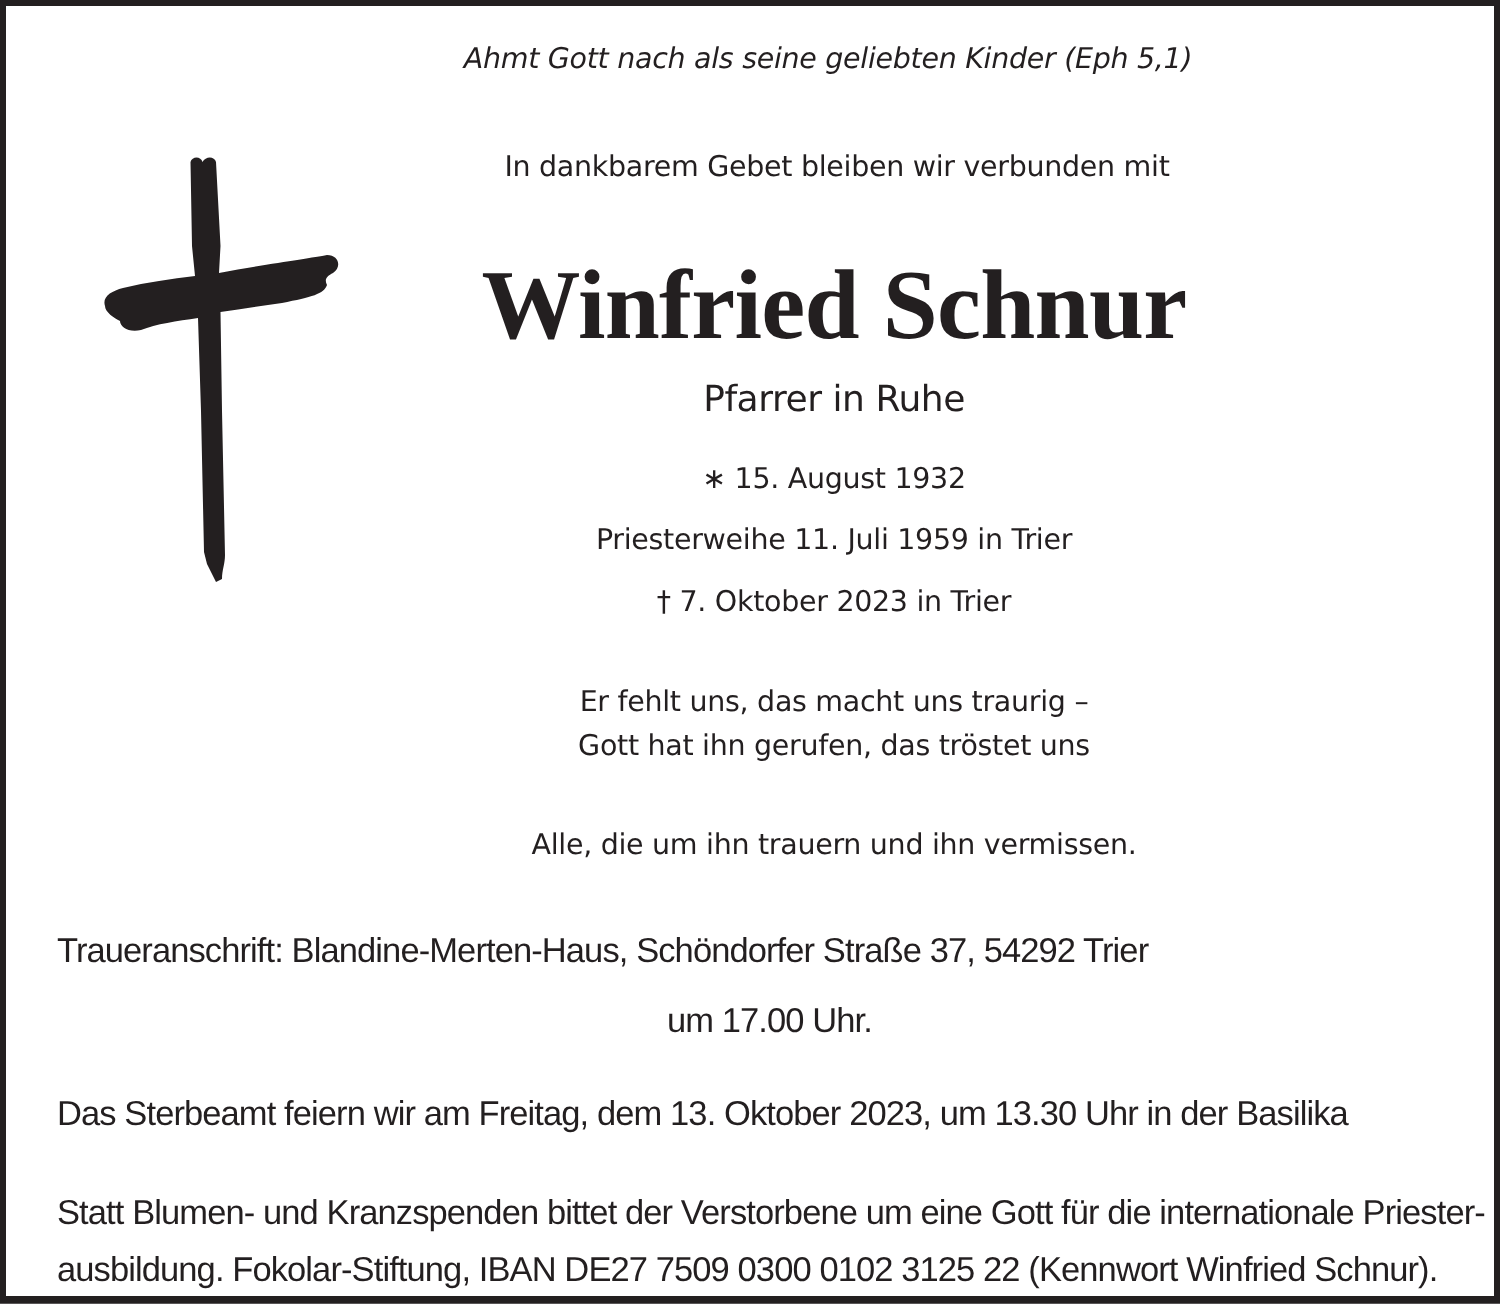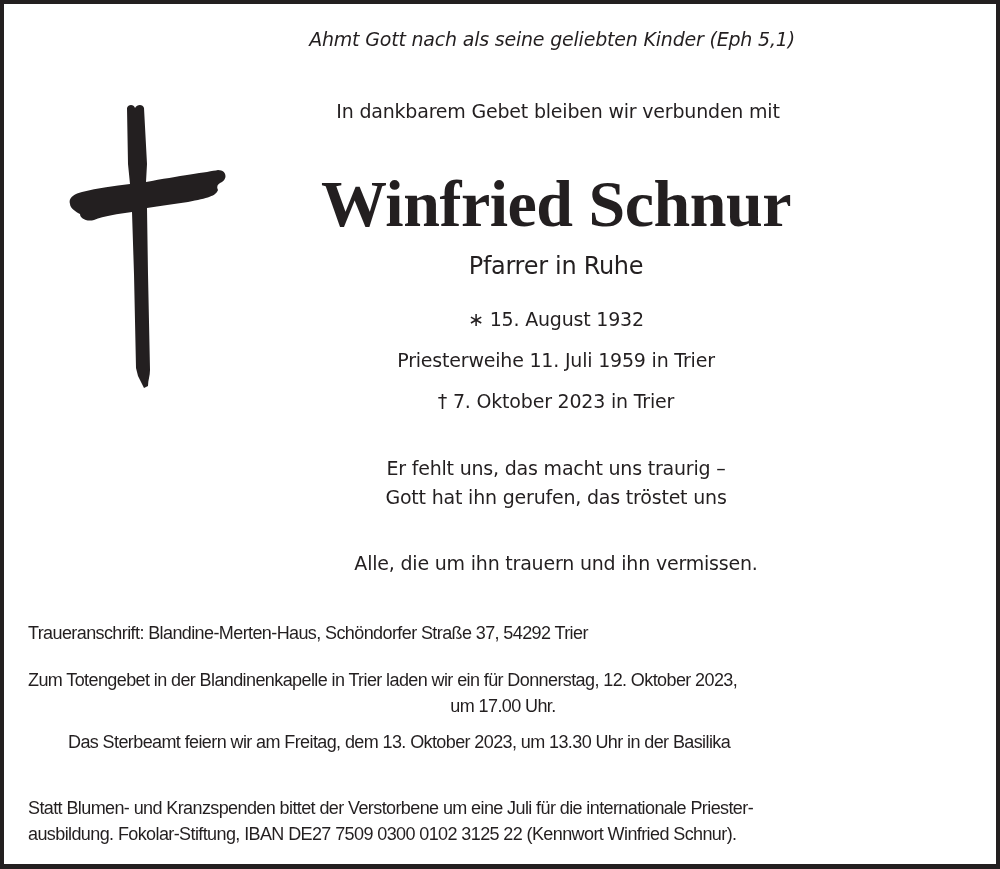--- a/index.html
+++ b/index.html
@@ -15,22 +15,22 @@
   .name {
     top: 160px; left: 56px; font-family: "Liberation Serif", serif; font-weight: bold;
     font-size: 66px; letter-spacing: -0.5px; line-height: 80px;
   }
   .title { top: 248px; font-size: 24px; left: 56px; letter-spacing: -0.3px; }
   .dates { top: 295px; left: 56px; font-size: 19px; line-height: 41px; letter-spacing: -0.2px; }
   .quote { top: 450px; left: 56px; font-size: 19px; line-height: 29px; letter-spacing: -0.2px; }
   .mourners { top: 548px; left: 56px; font-size: 19px; letter-spacing: -0.2px; }
   .cross { position: absolute; left: 64px; top: 100px; width: 166px; height: 284px; }
   .info {
-    position: absolute; left: 24px; width: 950px;
-    font-family: "Liberation Sans", sans-serif; font-size: 18px; line-height: 26px;
+    position: absolute; left: 34px; width: 950px;
+    font-family: "Liberation Sans", sans-serif; font-size: 23px; line-height: 26px;
     letter-spacing: -0.6px; transform-origin: left top;
   }
   .info p { margin: 0; }
   .addr { top: 616px; }
   .prayer { top: 663px; }
   .requiem { top: 725px; text-align: justify; text-align-last: left; }
   .donation { top: 791px; text-align: justify; text-align-last: left; }
   .line { display: block; white-space: nowrap; }
 </style>
 </head>
@@ -59,26 +59,25 @@
     <div>Gott hat ihn gerufen, das tröstet uns</div>
   </div>
 
   <div class="center mourners">Alle, die um ihn trauern und ihn vermissen.</div>
 
   <div class="info addr">
     <p class="line" style="display: block;">Traueranschrift: Blandine-Merten-Haus, Schöndorfer Straße 37, 54292 Trier</p>
   </div>
 
   <div class="info prayer">
-    <span class="line" style="display: block;">Zum Totengebet in der Blandinenkapelle in Trier laden wir ein für Donnerstag, 12. Oktober 2023,</span>
     <span class="line" style="display: block; text-align: center;">um 17.00 Uhr.</span>
   </div>
 
   <div class="info requiem">
-    <span class="line" style="display: block; margin-left: 40px;">Das Sterbeamt feiern wir am Freitag, dem 13. Oktober 2023, um 13.30 Uhr in der Basilika</span>
+    <span class="line" style="display: block;">Das Sterbeamt feiern wir am Freitag, dem 13. Oktober 2023, um 13.30 Uhr in der Basilika</span>
   </div>
 
   <div class="info donation">
-    <span class="line" style="display: block;">Statt Blumen- und Kranzspenden bittet der Verstorbene um eine Juli für die internationale Priester-</span>
-    <span class="line" style="display: block;">ausbildung. Fokolar-Stiftung, IBAN DE27 7509 0300 0102 3125 22 (Kennwort Winfried Schnur).</span>
+    <span class="line" style="display: block;">Statt Blumen- und Kranzspenden bittet der Verstorbene um eine Gott für die internationale Priester-</span>
+    <span class="line" style="display: block; margin-top: 12px;">ausbildung. Fokolar-Stiftung, IBAN DE27 7509 0300 0102 3125 22 (Kennwort Winfried Schnur).</span>
   </div>
 
 </div>
 
 </body></html>

